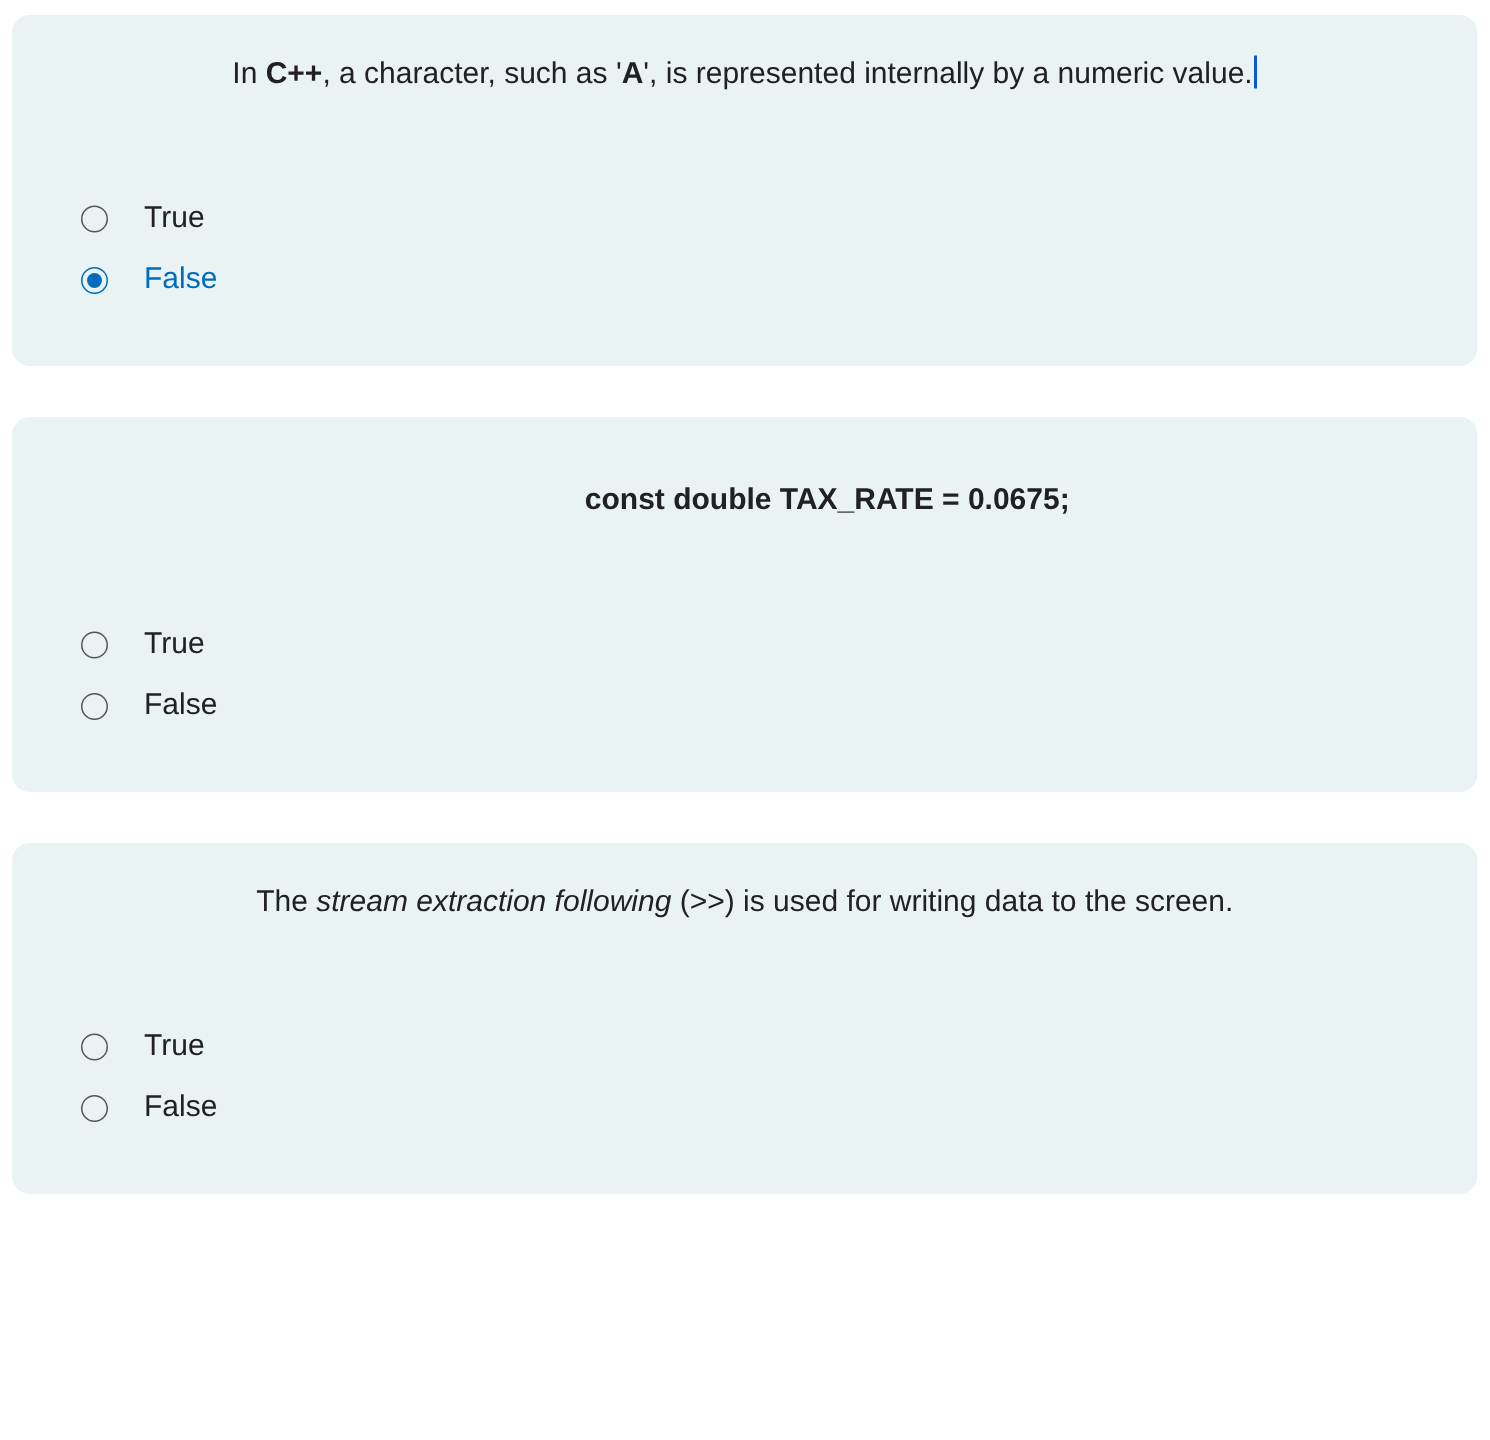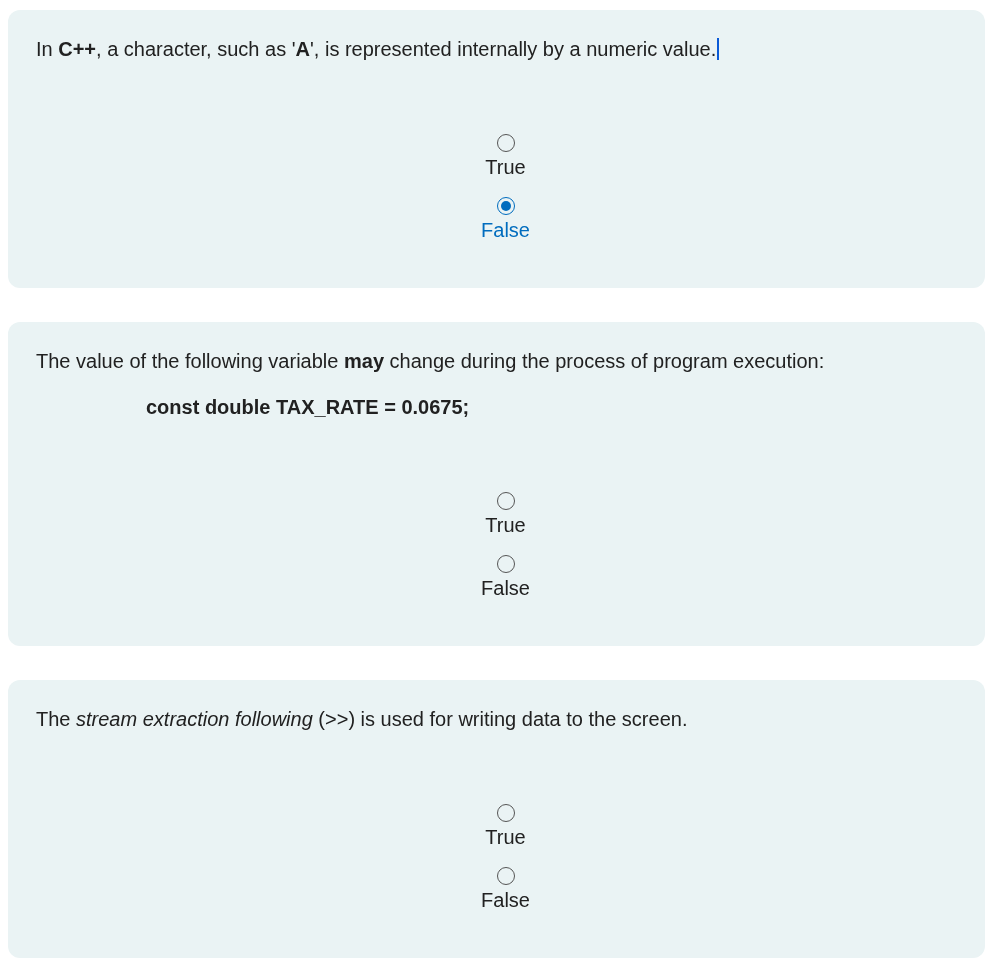--- a/index.html
+++ b/index.html
@@ -1,15 +1,15 @@
 <!DOCTYPE html>
 <html><head>
 <meta charset="utf-8">
 <style>
-  * { box-sizing: border-box; }
+  * { box-sizing: border-box; text-align: center; }
   body {
     margin: 0;
     padding: 10px 8px;
     background: #ffffff;
     font-family: "Segoe UI", -apple-system, Arial, sans-serif;
     font-size: 20px;
     color: #202020;
     width: 993px;
   }
   .card {
@@ -37,24 +37,23 @@
     background: #0a5ad6;
     vertical-align: -4px;
     margin-left: 1px;
   }
   .options {
     padding-left: 18px;
   }
   .option {
     display: flex;
     align-items: center;
-    gap: 4px;
+    gap: 24px;
     margin-bottom: 18px;
     cursor: pointer;
-    flex-direction: column;
   }
   .option:last-child { margin-bottom: 10px; }
   .radio {
     width: 18px;
     height: 18px;
     border: 1.5px solid #555;
     border-radius: 50%;
     display: flex;
     align-items: center;
     justify-content: center;
@@ -91,21 +90,20 @@
           <span class="option-label">True</span>
         </div>
         <div class="option selected">
           <span class="radio selected"></span>
           <span class="option-label">False</span>
         </div>
       </div>
     </div>
     <div class="card">
       <div class="prompt">
-        <div><span>The value of the following variable </span><span class="bold">may</span><span> change during the process of program execution:</span></div>
         <div class="code-line">const double TAX_RATE = 0.0675;</div>
       </div>
       <div class="options">
         <div class="option">
           <span class="radio"></span>
           <span class="option-label">True</span>
         </div>
         <div class="option">
           <span class="radio"></span>
           <span class="option-label">False</span>

